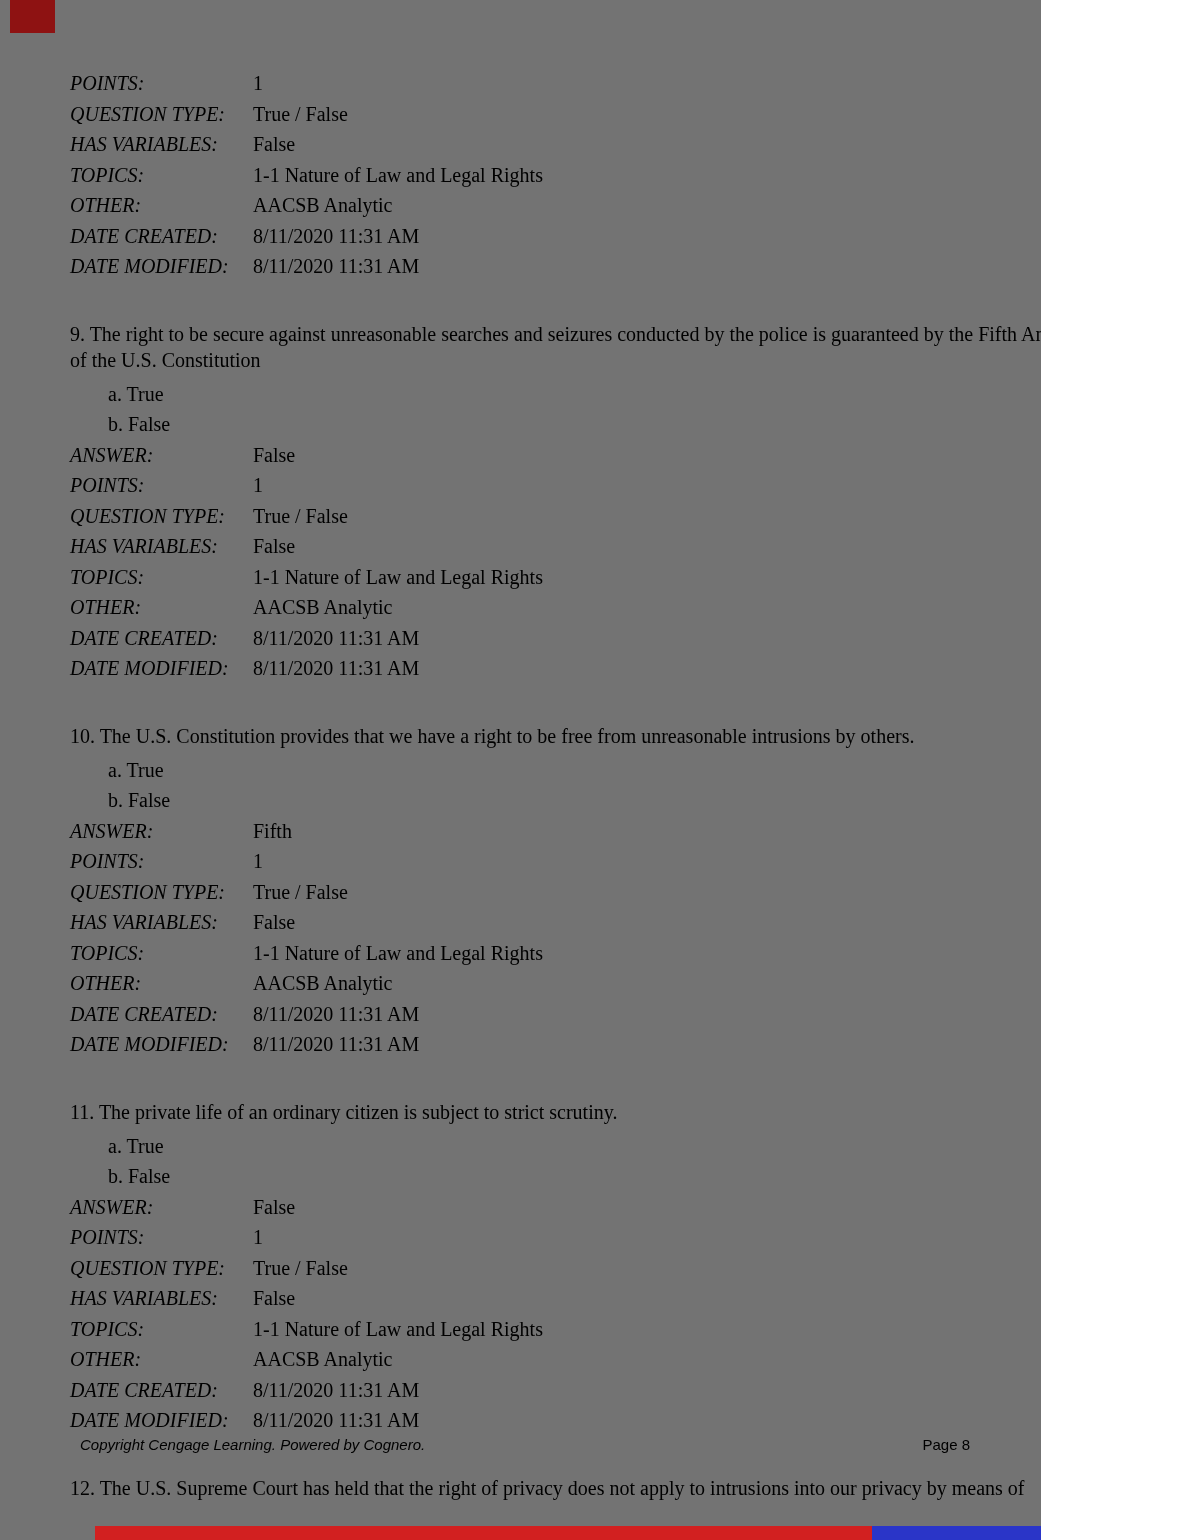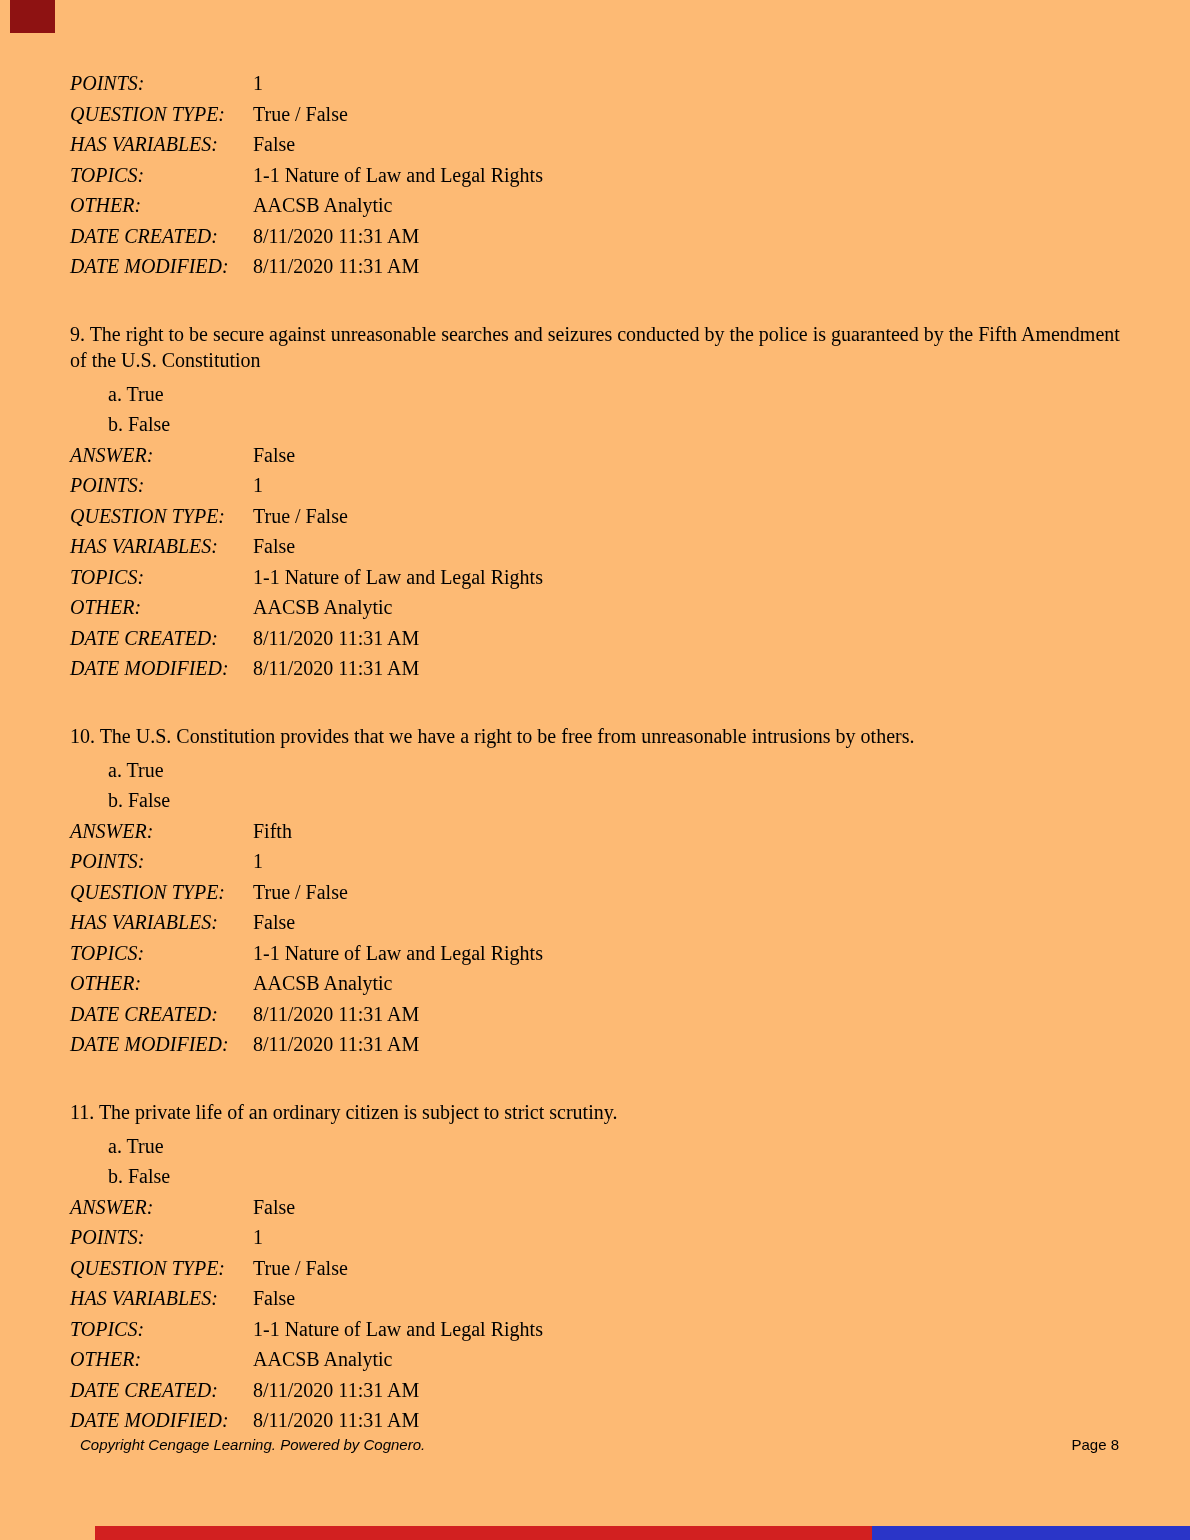--- a/index.html
+++ b/index.html
@@ -1,20 +1,20 @@
 <!DOCTYPE html>
 <html><head>
 <meta charset="utf-8">
 <style>
   html, body { margin: 0; padding: 0; background: #ffffff; }
   .page {
     position: relative;
-    width: 1190px;
+    width: 1041px;
     height: 1540px;
-    background: #fdba74;
+    background: #737373;
     font-family: "Liberation Serif", serif;
     font-size: 20px;
     color: #000000;
     overflow: hidden;
   }
   .content {
     position: absolute;
     left: 70px;
     top: 68px;
     width: 1054px;
@@ -178,20 +178,21 @@
         </div>
         <div class="meta-row">
           <span class="meta-label">DATE CREATED:</span><span class="meta-value">8/11/2020 11:31 AM</span>
         </div>
         <div class="meta-row">
           <span class="meta-label">DATE MODIFIED:</span><span class="meta-value">8/11/2020 11:31 AM</span>
         </div>
       </div>
     </div>
 
+    <p class="question">12. The U.S. Supreme Court has held that the right of privacy does not apply to intrusions into our privacy by means of</p>
 
   </div>
 
   <div class="footer">
     <span class="footer-left">Copyright Cengage Learning. Powered by Cognero.</span>
     <span class="footer-right">Page 8</span>
   </div>
 
   <div class="bar-red"></div>
   <div class="bar-blue"></div>

